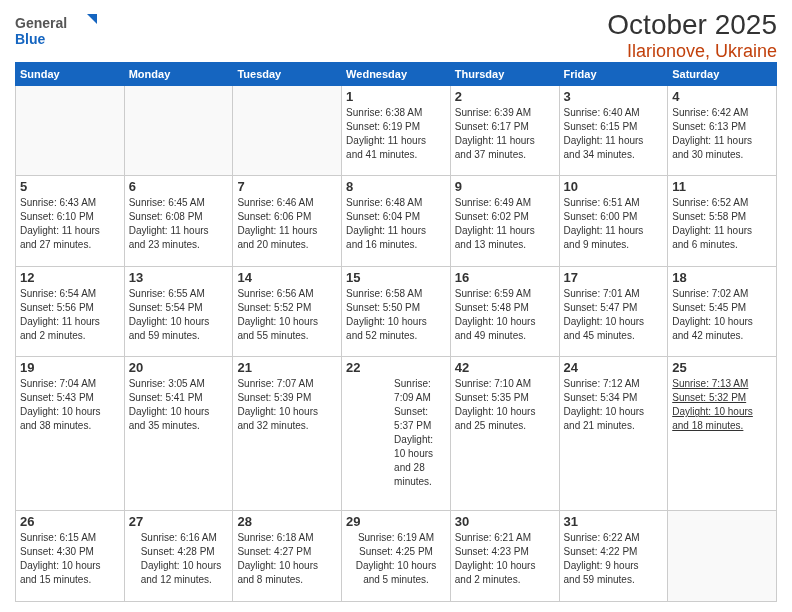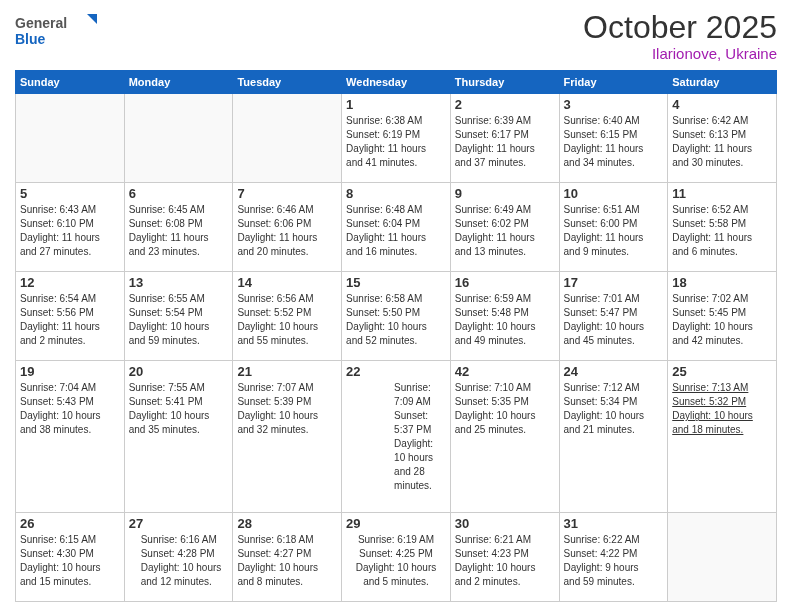--- a/index.html
+++ b/index.html
@@ -14,39 +14,38 @@
       width: 792px;
       height: 612px;
       padding: 10px 15px;
       display: flex;
       flex-direction: column;
     }
     .header {
       display: flex;
       justify-content: space-between;
       align-items: flex-start;
-      margin-bottom: 8px;
       gap: 38px;
     }
     .logo {
       display: flex;
       align-items: center;
     }
     .title-block {
       text-align: right;
     }
     .month-title {
-      font-size: 32px;
+      font-size: 28px;
       font-weight: 300;
       color: #333;
       line-height: 1.1;
     }
     .location {
-      font-size: 15px;
-      color: #a21caf;
+      font-size: 18px;
+      color: #c2410c;
     }
     .calendar {
       flex: 1;
       border-collapse: collapse;
       width: 100%;
       font-size: 10px;
       padding-left: 19px;
     }
     .calendar th {
       background-color: #1565C0;
@@ -254,21 +253,21 @@
         <tr>
           <td>
             <span class="day-number">19</span>
             <div class="day-info" style="white-space: pre-line;">Sunrise: 7:04 AM
 Sunset: 5:43 PM
 Daylight: 10 hours
 and 38 minutes.</div>
           </td>
           <td>
             <span class="day-number">20</span>
-            <div class="day-info" style="white-space: pre-line;">Sunrise: 7:55 AM
+            <div class="day-info" style="white-space: pre-line;">Sunrise: 3:05 AM
 Sunset: 5:41 PM
 Daylight: 10 hours
 and 35 minutes.</div>
           </td>
           <td>
             <span class="day-number">21</span>
             <div class="day-info" style="white-space: pre-line;">Sunrise: 7:07 AM
 Sunset: 5:39 PM
 Daylight: 10 hours
 and 32 minutes.</div>

